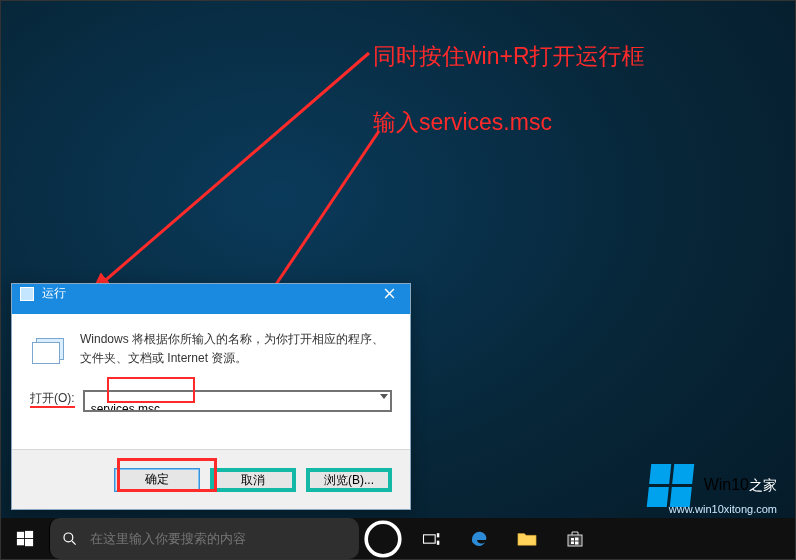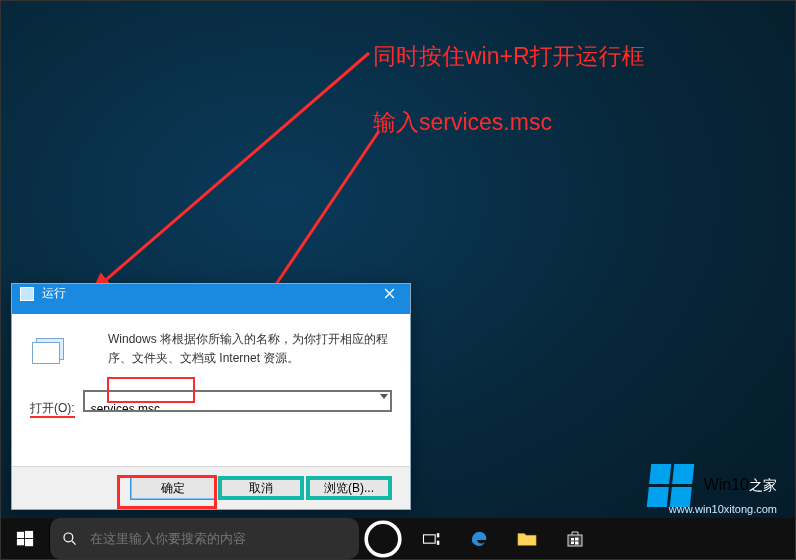--- a/index.html
+++ b/index.html
@@ -29,40 +29,40 @@
   .titlebar .spacer { flex:1; }
   .titlebar .close { width:42px; height:30px; margin:-0px -6px 0 0; display:flex; align-items:center; justify-content:center; color:#fff; font-size:16px; }
 
   .run-body { padding:16px 18px 10px; }
   .run-row1 { display:flex; gap:14px; }
   .run-icon {
     width:36px; height:32px; position:relative; flex:none; margin-top:6px;
   }
   .run-icon .sheet { position:absolute; width:28px; height:22px; background:#fff; border:1px solid #7aa7cf; top:6px; left:2px; }
   .run-icon .sheet.back { top:2px; left:6px; background:#dbeeff; }
-  .run-desc { font-size:12px; color:#333; line-height:1.6;margin-left:28px; }
-
-  .run-row2 { display:flex; align-items:flex-end; margin-top:22px; gap:8px; }
+  .run-desc { font-size:12px; color:#333; line-height:1.6; }
+
+  .run-row2 { display:flex; align-items:flex-start; margin-top:22px; gap:8px; }
   .run-label { font-size:12px; color:#333; }
   .open-wrap { position:relative; flex:1; }
   .open-input {
     width:100%; height:22px; border:2px solid #737373; font-size:12px;
     padding:16px 20px 0 6px; background:#fff;
   }
   .open-caret {
     position:absolute; right:4px; top:4px; width:0;height:0;
     border-left:4px solid transparent; border-right:4px solid transparent;
     border-top:5px solid #555;
   }
   .redbox-input { position:absolute; border:2px solid #ff2a2a; pointer-events:none; }
 
   .run-buttons {
-    position:absolute; bottom:0; left:0; right:0; height:43px;
+    position:absolute; bottom:0; left:0; right:0; height:60px;
     background:#f0f0f0; border-top:1px solid #d8d8d8;
-    display:flex; align-items:center; justify-content:flex-end; gap:2px; padding-right:18px;
+    display:flex; align-items:center; justify-content:flex-end; gap:10px; padding-right:18px;
   }
   .wbtn {
     width:86px; height:24px; border:4px solid #14b8a6; background:#e6e6e6;
     font-size:12px; color:#000; cursor:pointer;
   }
   .wbtn.primary { border:1px solid #3a93d8; box-shadow:0 0 0 1px #7ec2f5 inset; }
   .redbox-btn { position:absolute; border:3px solid #ff2a2a; pointer-events:none; }
 
   
   .taskbar {

